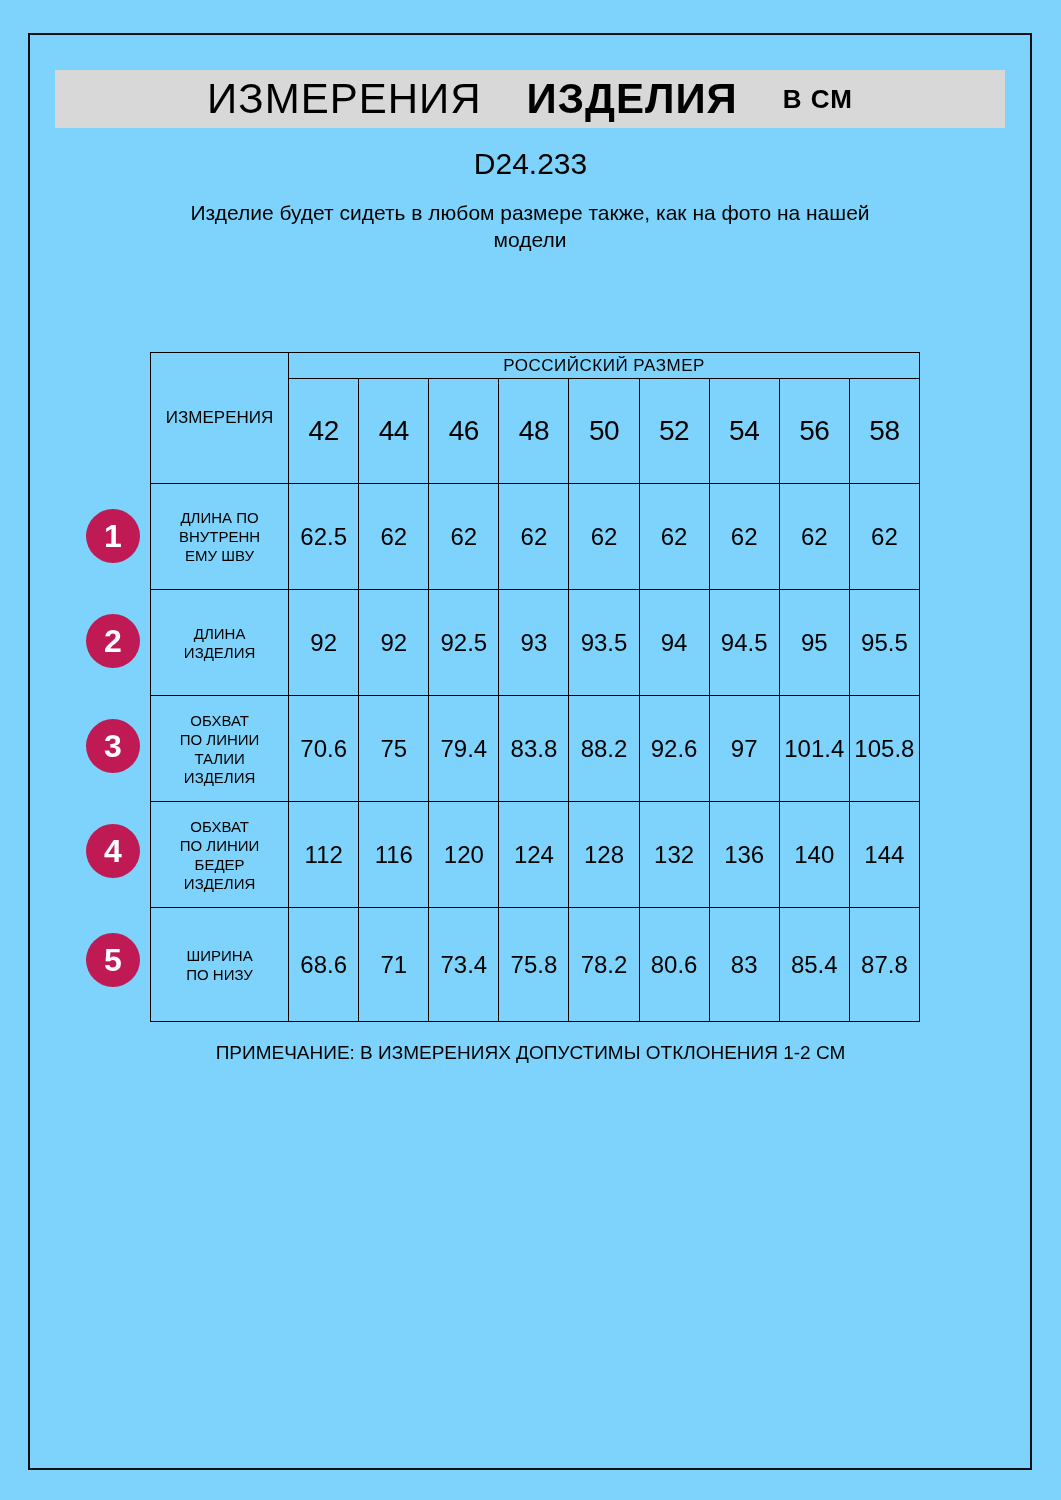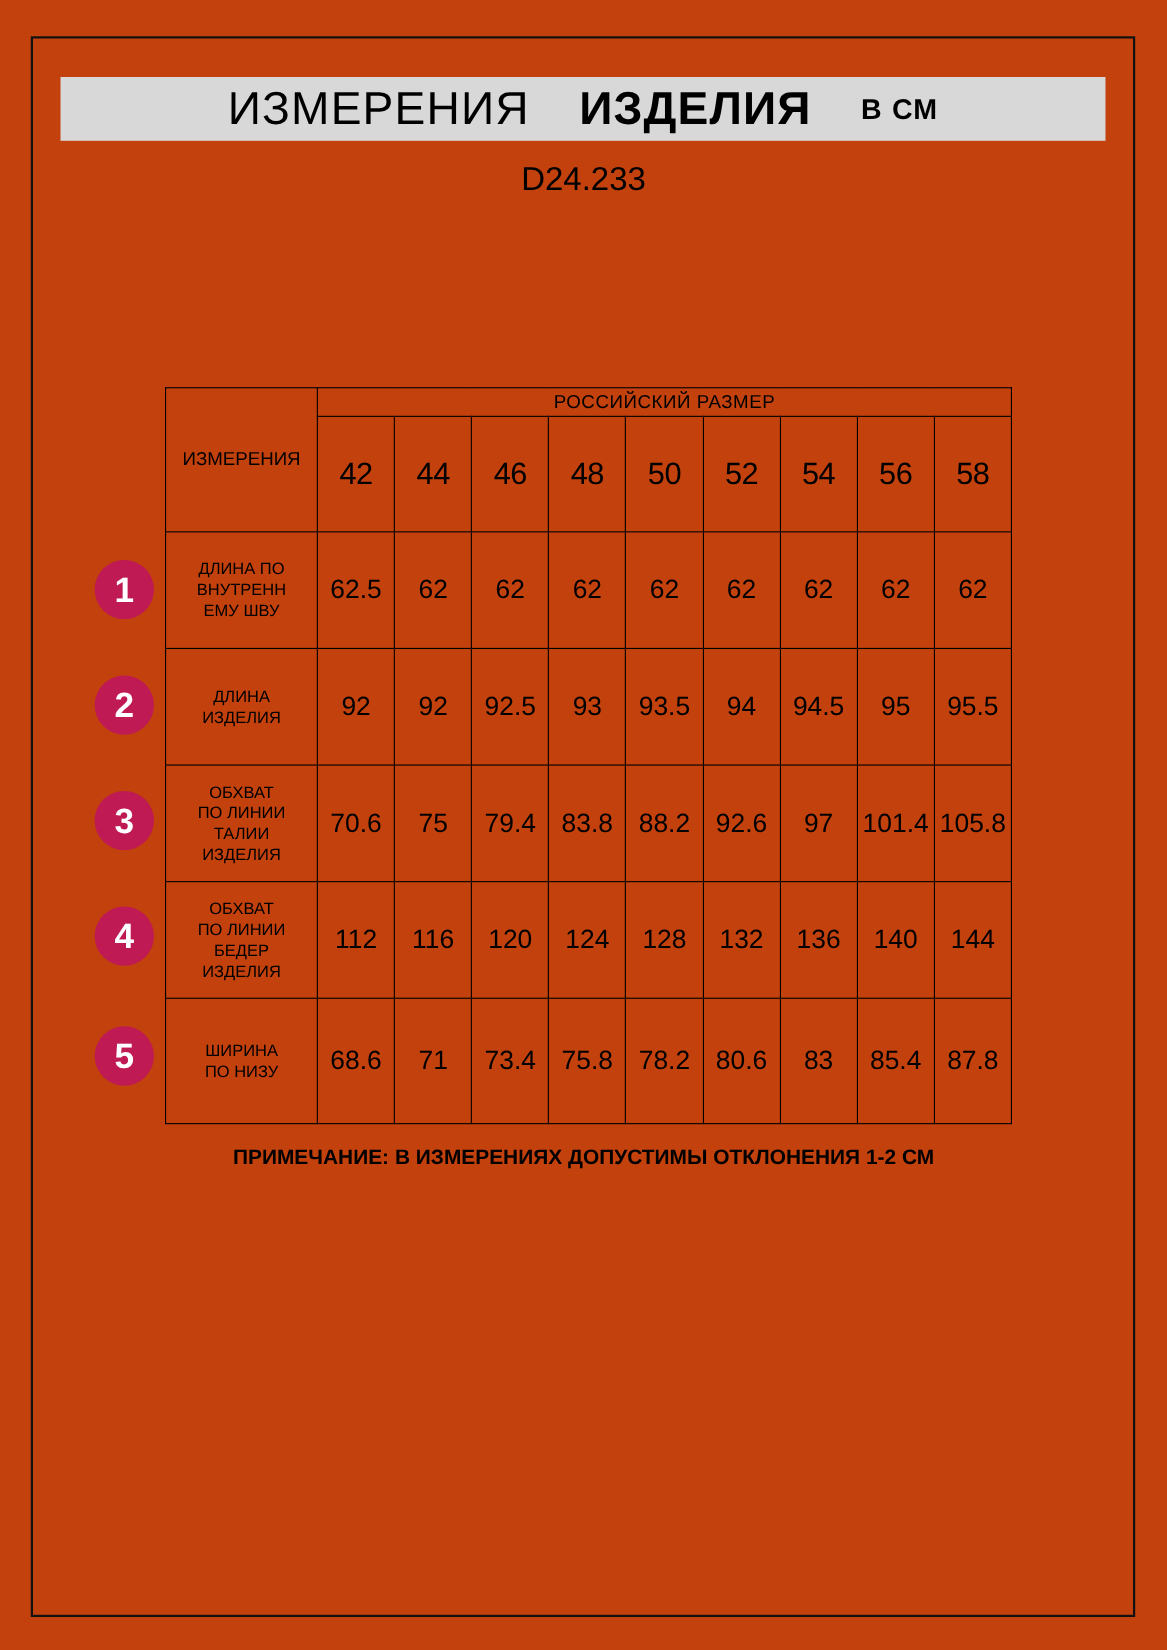--- a/index.html
+++ b/index.html
@@ -1,19 +1,19 @@
 <!DOCTYPE html>
 <html><head>
 <meta charset="utf-8">
 <style>
   html,body { margin:0; padding:0; background:#ffffff; }
   .page {
     position:relative;
     width:1061px; height:1500px;
-    background:#c2410c;
+    background:#7dd3fc;
     font-family:"Liberation Sans", sans-serif;
     color:#000;
     overflow:hidden;
   }
   .frame {
     position:absolute;
     left:28px; top:33px;
     width:1000px; height:1433px;
     border:2px solid #111;
   }
@@ -72,37 +72,38 @@
     display:flex; align-items:center; justify-content:center;
     color:#fff; font-size:32px; font-weight:700;
   }
   .badge-1 { top:157px; }
   .badge-2 { top:262px; }
   .badge-3 { top:367px; }
   .badge-4 { top:472px; }
   .badge-5 { top:581px; }
   .note {
     position:absolute; top:690px; left:0; width:100%;
-    text-align:center; font-size:19px; font-weight:700;
+    text-align:center; font-size:19px; font-weight:400;
   }
 </style>
 </head>
 <body>
 
 <div class="page">
   <div class="frame"></div>
 
   <div class="header-band">
     <span class="title-part1">ИЗМЕРЕНИЯ</span>
     <span class="title-part2">ИЗДЕЛИЯ</span>
     <span class="title-part3">В СМ</span>
   </div>
 
   <div class="model">D24.233</div>
 
+  <div class="subtitle">Изделие будет сидеть в любом размере также, как на фото на нашей модели</div>
 
   <div class="table-area">
     <div id="badges">
         <div class="badge badge-1" style="background: rgb(191, 26, 83);">1</div>
         <div class="badge badge-2" style="background: rgb(191, 26, 83);">2</div>
         <div class="badge badge-3" style="background: rgb(191, 26, 83);">3</div>
         <div class="badge badge-4" style="background: rgb(191, 26, 83);">4</div>
         <div class="badge badge-5" style="background: rgb(191, 26, 83);">5</div>
       </div>
     <table class="size-table">

